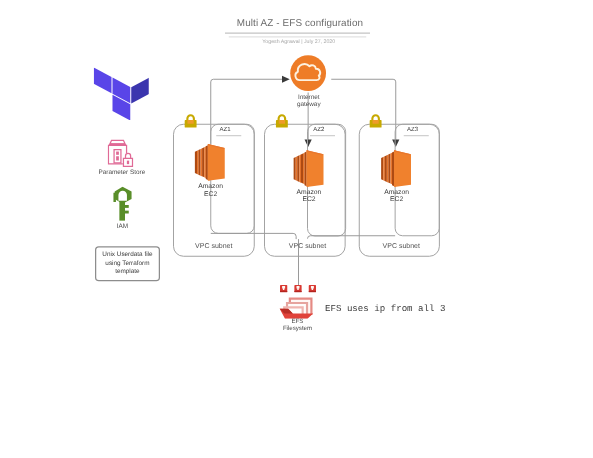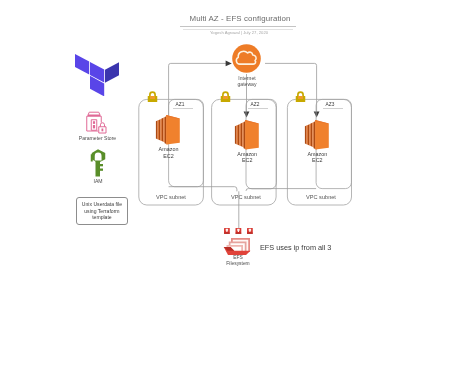--- a/index.html
+++ b/index.html
@@ -238,17 +238,17 @@
       <path d="M1.5 20 L15 20 L22.5 27.5 L55 27.5 L46 36 L10 36 Z" fill="#E0433A"></path>
       <path d="M1.5 20 L15 20 L22.5 27.5 L9 27.5 Z" fill="#B82E26"></path>
     </g>
   </svg>
   <div class="abs" style="left:208px;top:255px;width:60px;text-align:center;font-size:4.9px;line-height:1.3;color:#4a4a4a;">
     <div>EFS</div>
     <div>Filesystem</div>
   </div>
 
   <div class="abs" style="left:260px;top:242.5px;width:120px;font-size:7.3px;line-height:1.42;color:#3a3a3a;
-              font-family:Liberation Sans, sans-serif;">
+              font-family:Liberation Mono, monospace;">
     <div>EFS uses ip from all 3</div>
   </div>
 
 </div>
 
 </body></html>

